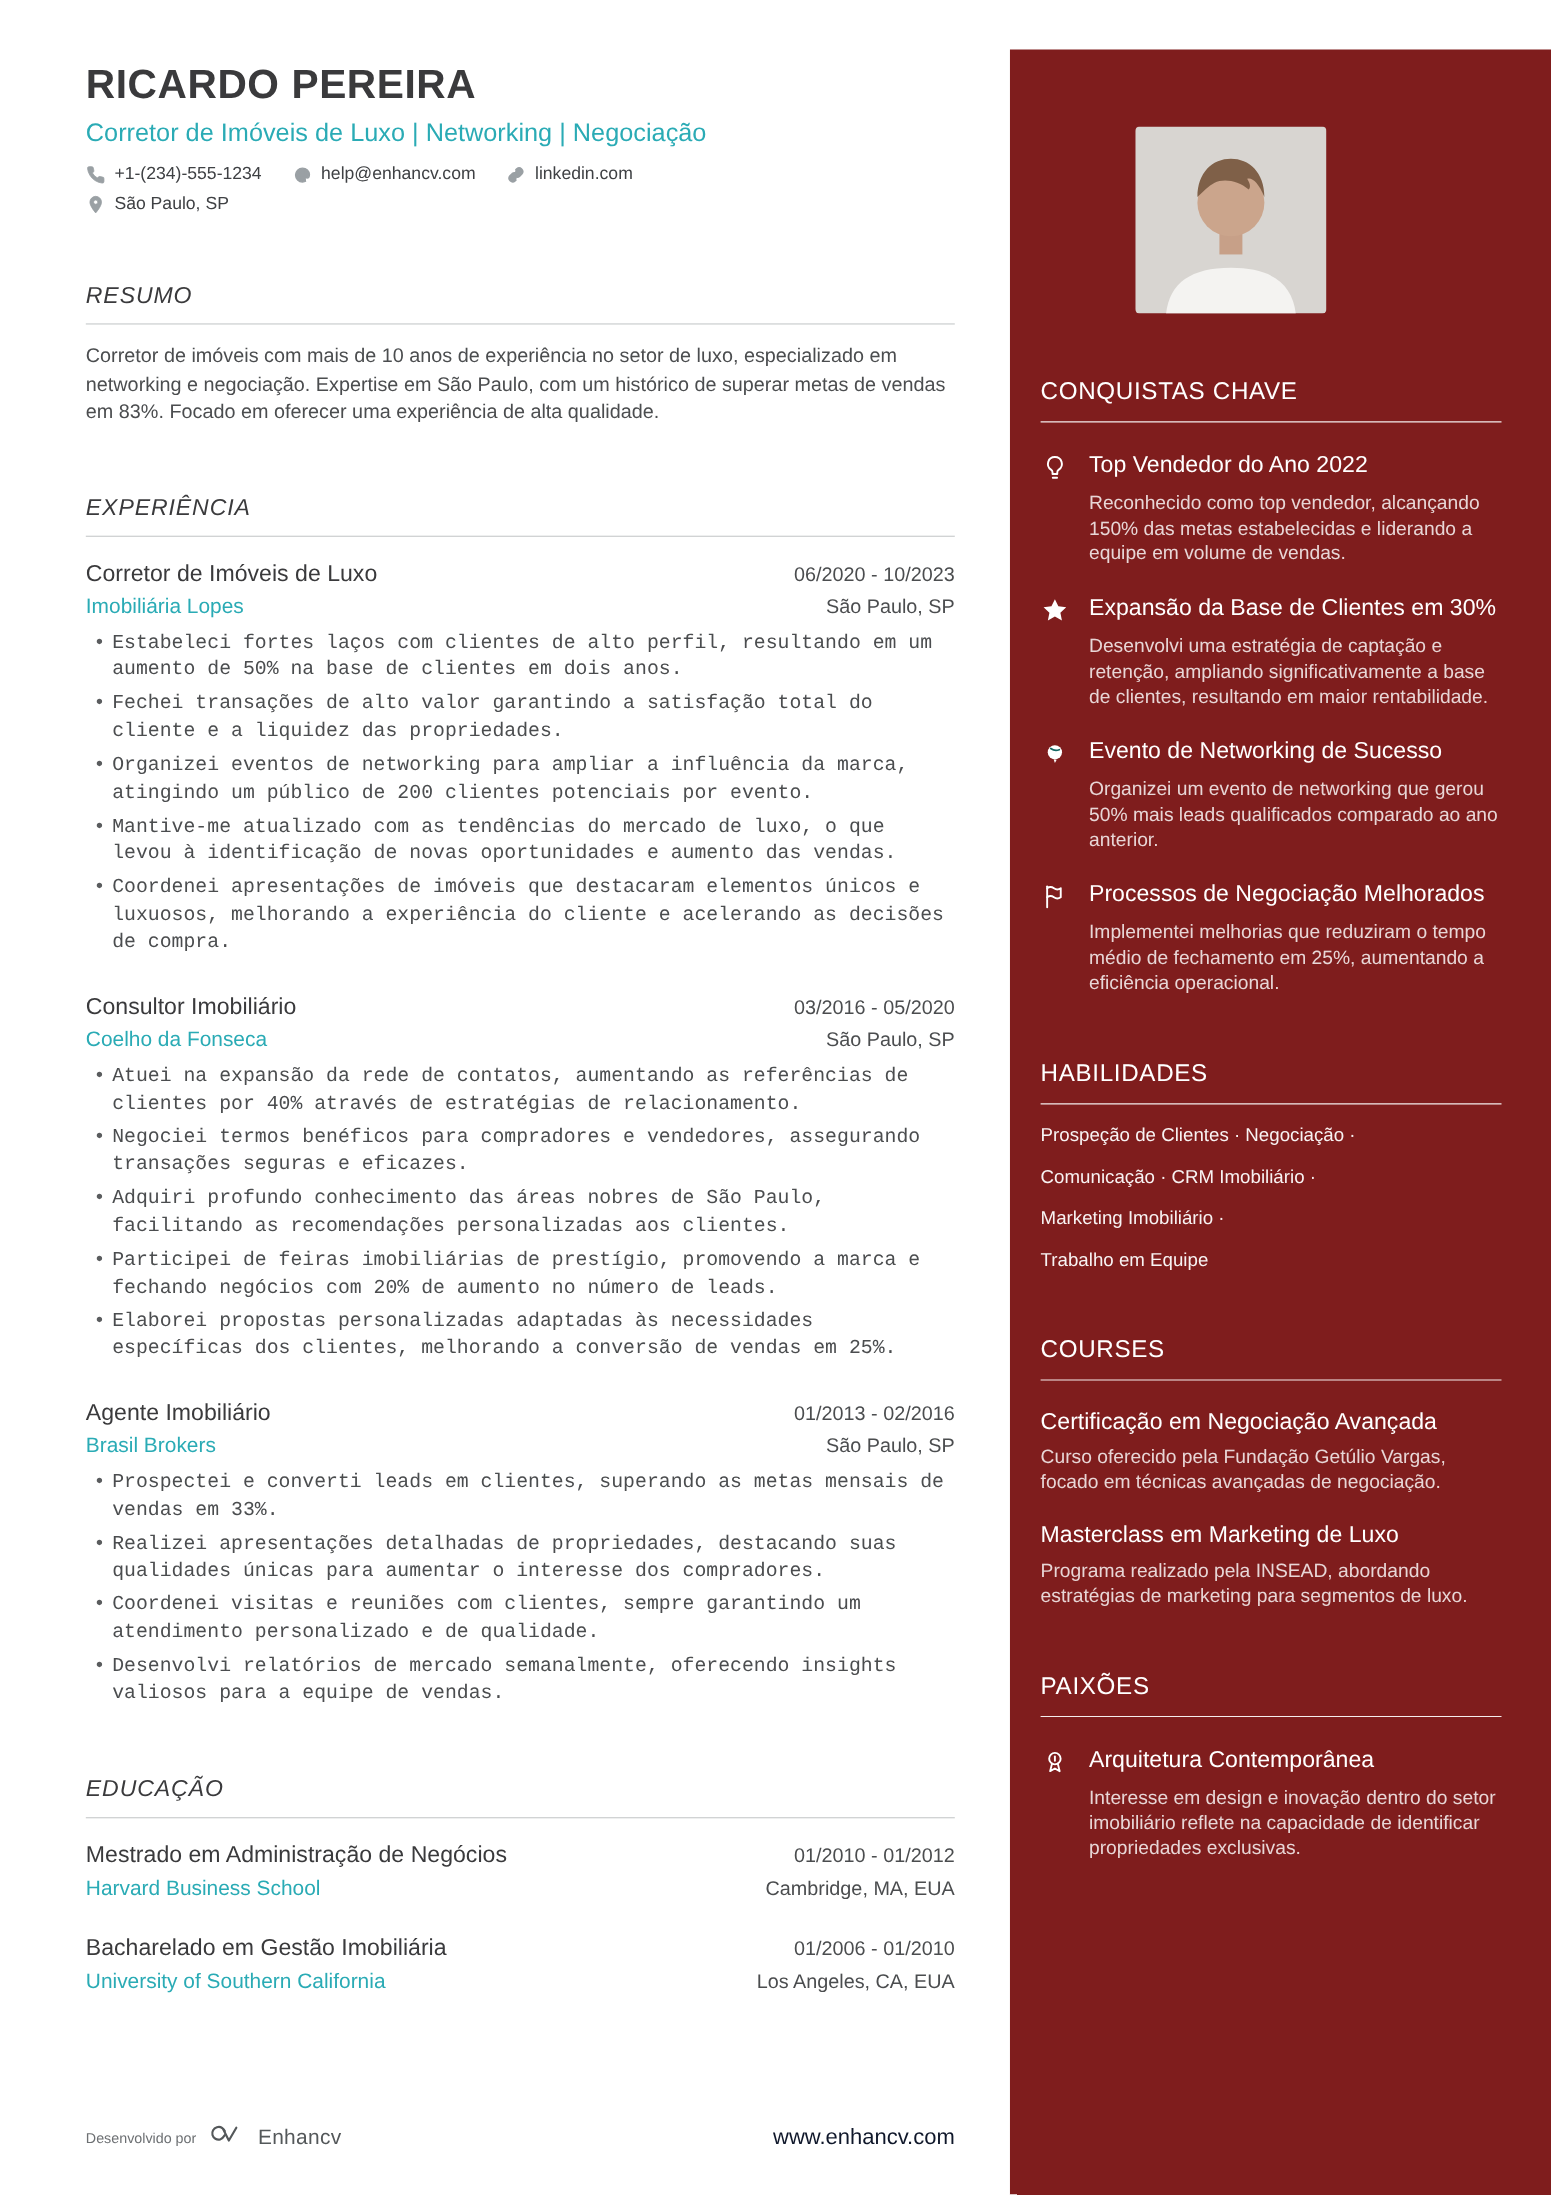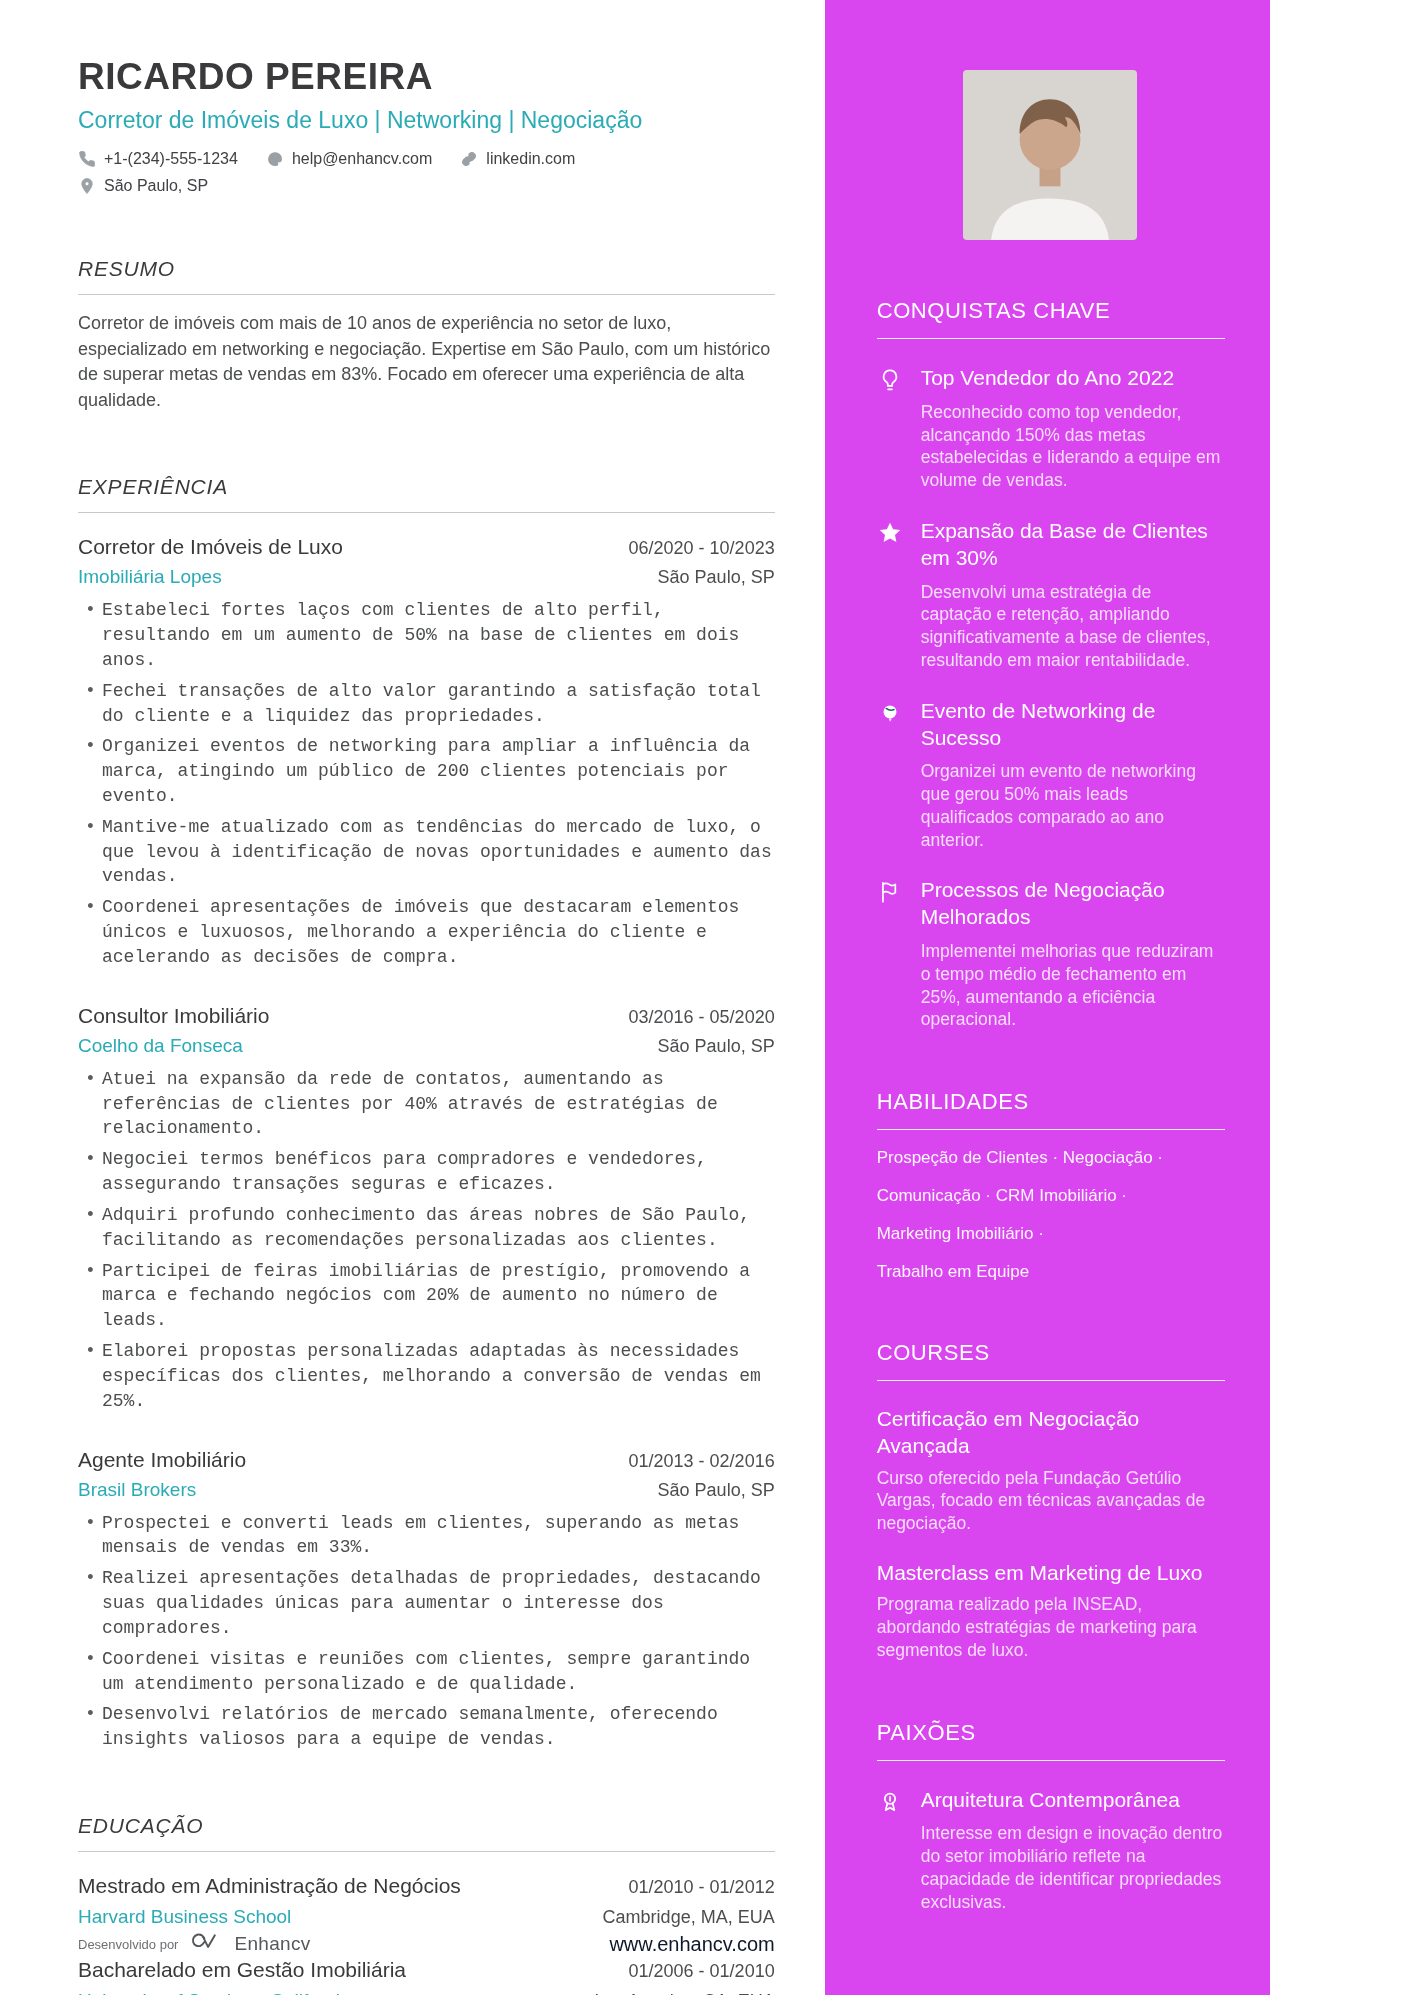--- a/index.html
+++ b/index.html
@@ -1,18 +1,18 @@
 <!DOCTYPE html>
 <html><head>
 <meta charset="utf-8">
 <style>
   * { margin:0; padding:0; box-sizing:border-box; }
   html,body { width:1410px; height:1995px; overflow:hidden; background:#fff;
     font-family:"Liberation Sans","DejaVu Sans",sans-serif; }
-  .page { display:flex; width:1270px; height:1995px; }
+  .page { display:flex; width:1410px; height:1995px; }
 
   
   .main { width:918px; padding:56px 50px 0 78px; position:relative; background:#fff; }
   .name { font-size:37px; font-weight:700; color:#3a3a3c; letter-spacing:.5px; }
   .headline { font-size:23px; color:#2aabb5; margin-top:9px; }
   .contact-rows { margin-top:16px; }
   .contact-row { display:flex; align-items:center; gap:28px; margin-top:9px; }
   .contact { display:flex; align-items:center; gap:8px; font-size:16px; color:#3f4144; }
   .contact svg { display:block; }
   .cicon { width:18px; height:18px; fill:#9aa0a4; stroke:#9aa0a4; }
@@ -38,21 +38,21 @@
   .school { font-size:19px; color:#2aabb5; margin-top:8px; display:inline-block; }
 
   .footer { position:absolute; left:78px; right:50px; bottom:38px;
     display:flex; justify-content:space-between; align-items:center; }
   .footer-left { display:flex; align-items:center; gap:10px;justify-content:center; }
   .powered { font-size:13px; color:#6d7073; }
   .brand { font-size:19px; color:#54585a; letter-spacing:.3px; }
   .site-link { font-size:20px; color:#0f172a; }
 
   
-  .sidebar { width:492px; background:#d946ef; color:#fff; padding:0 45px 0 52px; }
+  .sidebar { width:492px; background:#7f1d1d; color:#fff; padding:0 45px 0 28px;margin-top:45px; }
   .photo { width:174px; height:170px; margin:70px 0 0 86px; border-radius:4px;
     overflow:hidden; }
   .photo svg { display:block; width:100%; height:100%; }
   .sb-section { margin-top:58px; }
   .sb-h { font-size:22px; font-weight:400; letter-spacing:.6px; color:#fff;
     padding-bottom:14px; border-bottom:1.5px solid rgba(255,255,255,.92); }
   .sb-item { display:flex; margin-top:26px; }
   .sb-icon { width:27px; flex:0 0 27px; margin-right:17px; padding-top:2px; }
   .sb-icon svg { width:26px; height:26px; display:block; }
   .sb-title { font-size:21px; line-height:1.28; color:#fff; }

